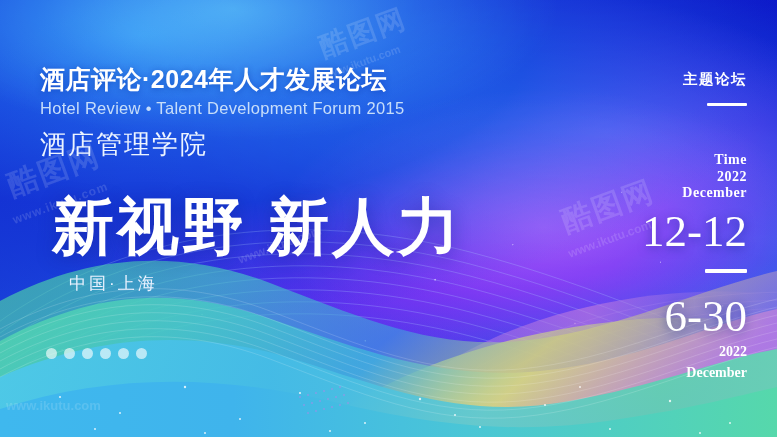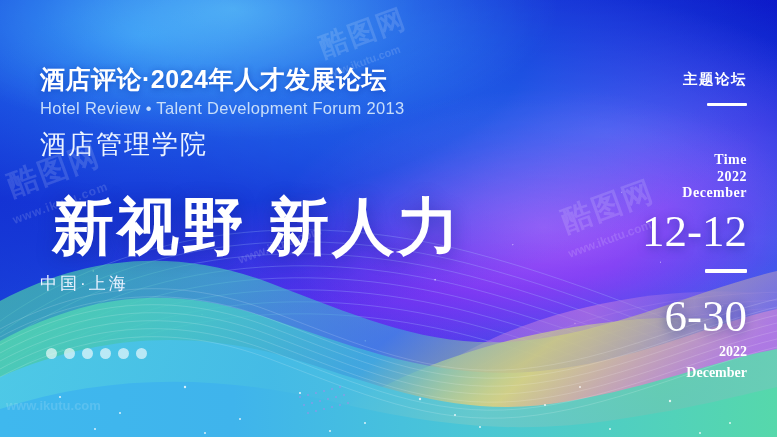--- a/index.html
+++ b/index.html
@@ -71,21 +71,21 @@
   }
 
   .headline{position:absolute;left:40px;top:196px;}
   .headline-main{
     font-size:62px;font-weight:900;color:#ffffff;letter-spacing:3px;
     line-height:1;white-space:nowrap;
     text-shadow:0 3px 18px rgba(20,30,140,.45);
     margin-left:12px;
   }
   .headline-loc{
-    margin-top:14px;font-size:17px;color:#eaf2ff;letter-spacing:3px;font-weight:400;
+    margin-top:14px;font-size:17px;color:#eaf2ff;letter-spacing:3px;font-weight:400;margin-left:29px;
   }
 
   
   .panel{position:absolute;right:30px;top:70px;width:140px;text-align:right;color:#fff;}
   .panel-title{font-size:14.5px;font-weight:700;letter-spacing:1.5px;color:#ffffff;}
   .rule{height:3px;width:40px;background:#ffffff;margin:14px 0 0 auto;border-radius:1px;}
 
   .time-block{margin-top:46px;font-family:"Liberation Serif",serif;line-height:1.18;}
   .time-label{font-size:14px;font-weight:700;color:#ffffff;letter-spacing:.5px;font-family:Liberation Serif, serif;}
   .big-date{
@@ -261,21 +261,21 @@
     <span class="dot"></span>
     <span class="dot"></span>
     <span class="dot"></span>
     <span class="dot"></span>
     <span class="dot"></span>
     <span class="dot"></span>
   </div>
 
   <div class="brand">
     <div class="brand-cn">酒店评论·2024年人才发展论坛</div>
-    <div class="brand-en">Hotel Review • Talent Development Forum 2013</div>
+    <div class="brand-en">Hotel Review • Talent Development Forum 2015</div>
     <div class="brand-sub">酒店管理学院</div>
   </div>
 
   <div class="headline">
     <div class="headline-main">新视野 新人力</div>
     <div class="headline-loc">中国·上海</div>
   </div>
 
   <div class="panel">
     <div class="panel-title">主题论坛</div>

